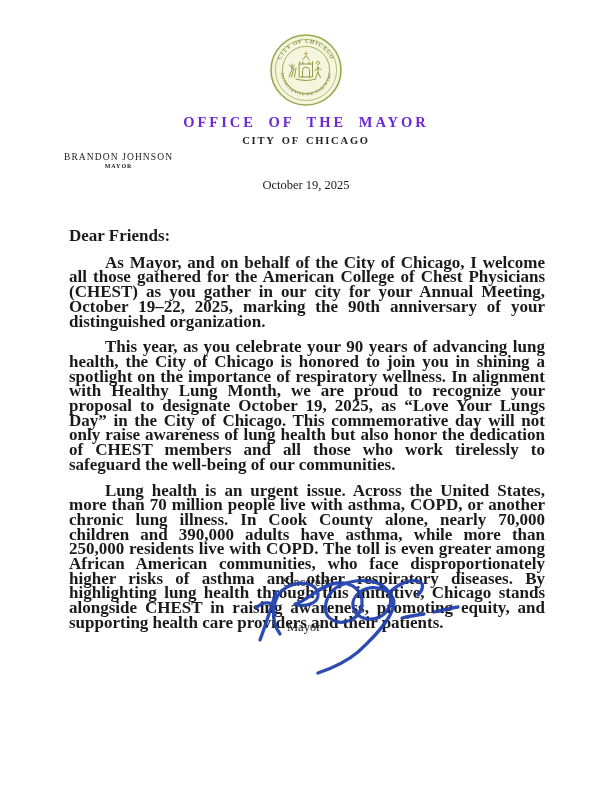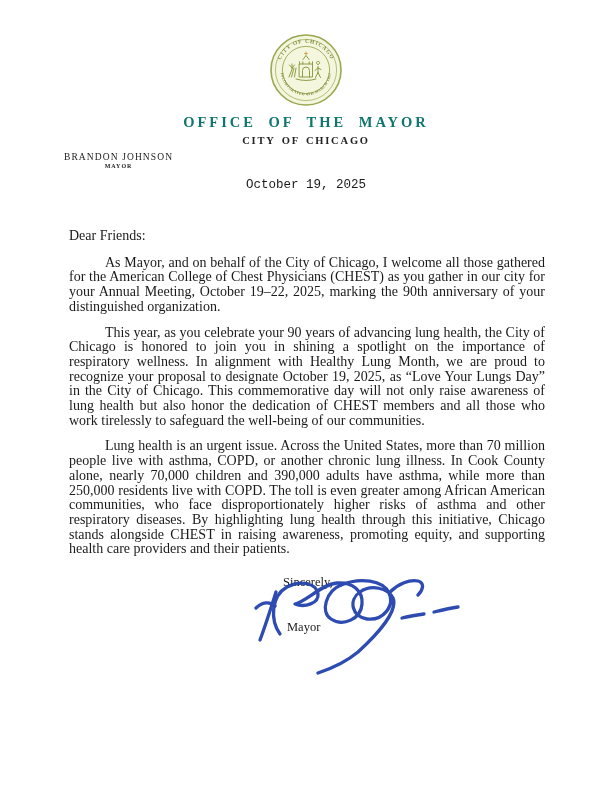--- a/index.html
+++ b/index.html
@@ -20,21 +20,21 @@
   }
   .seal-svg text { font-family: "Liberation Serif", serif; font-weight: bold; }
   .office-title {
     position: absolute;
     top: 114px; left: 0; right: 0;
     text-align: center;
     font-weight: 700;
     font-size: 14.5px;
     letter-spacing: 3px;
     word-spacing: 6px;
-    color: #0f766e;
+    color: #6d28d9;
   }
   .city-subtitle {
     position: absolute;
     top: 135px; left: 0; right: 0;
     text-align: center;
     font-weight: 700;
     font-size: 10.5px;
     letter-spacing: 1.8px;
     word-spacing: 2px;
     color: #222;
@@ -55,28 +55,28 @@
     letter-spacing: 1px;
     text-align: center;
     margin-top: 1px;
     color: #222;
   }
   .date {
     position: absolute;
     top: 178px; left: 0; right: 0;
     text-align: center;
     font-size: 12.5px;
-    font-family: Liberation Mono, monospace;
   }
   .body-block {
     position: absolute;
     left: 69px; top: 229px;
     width: 477px;
-    font-size: 14px;
+    font-size: 17px;
     line-height: 14.7px;
+    font-weight: bold;
   }
   .salutation { margin: 0 0 12px 0; }
   .para {
     margin: 0 1px 11px 0;
     text-align: justify;
     text-indent: 36px;
   }
   .para.last { text-align: left; }
   .valediction {
     position: absolute;

